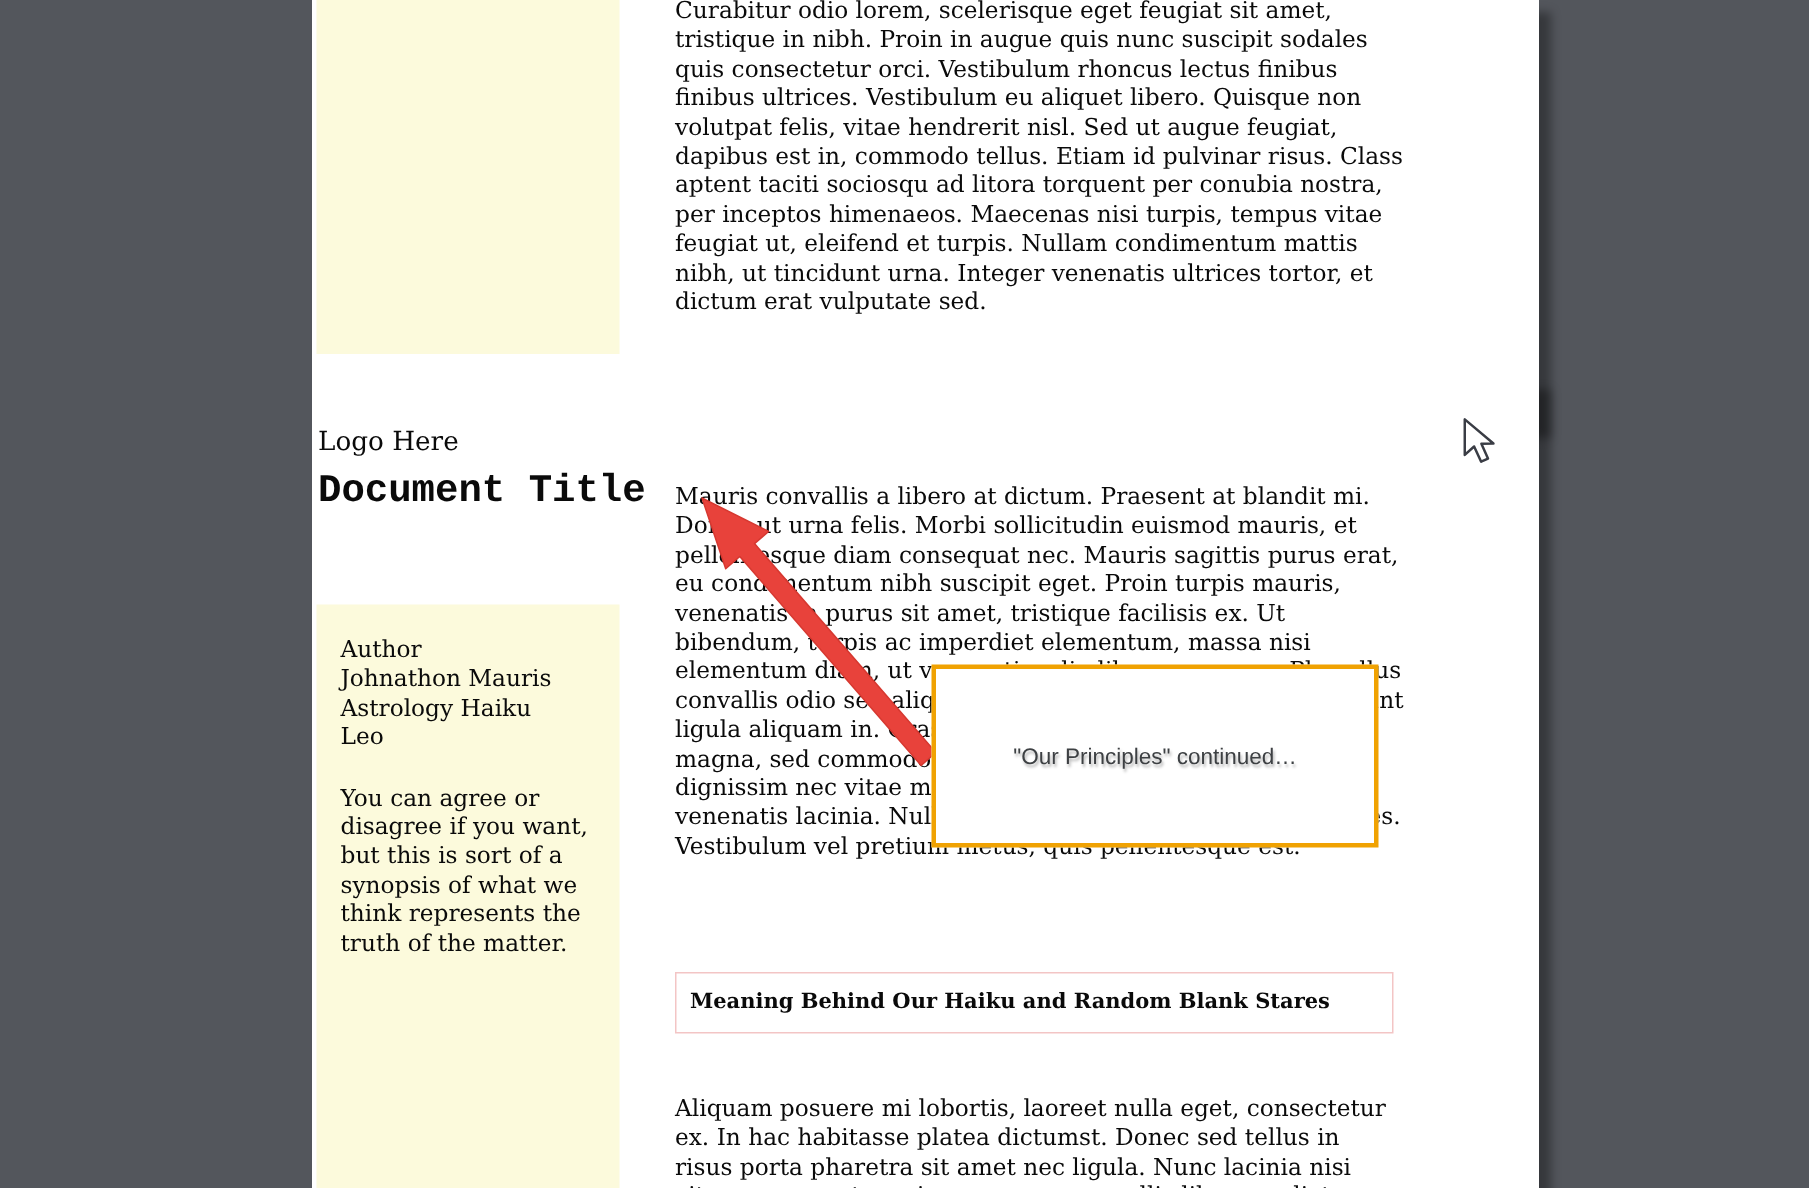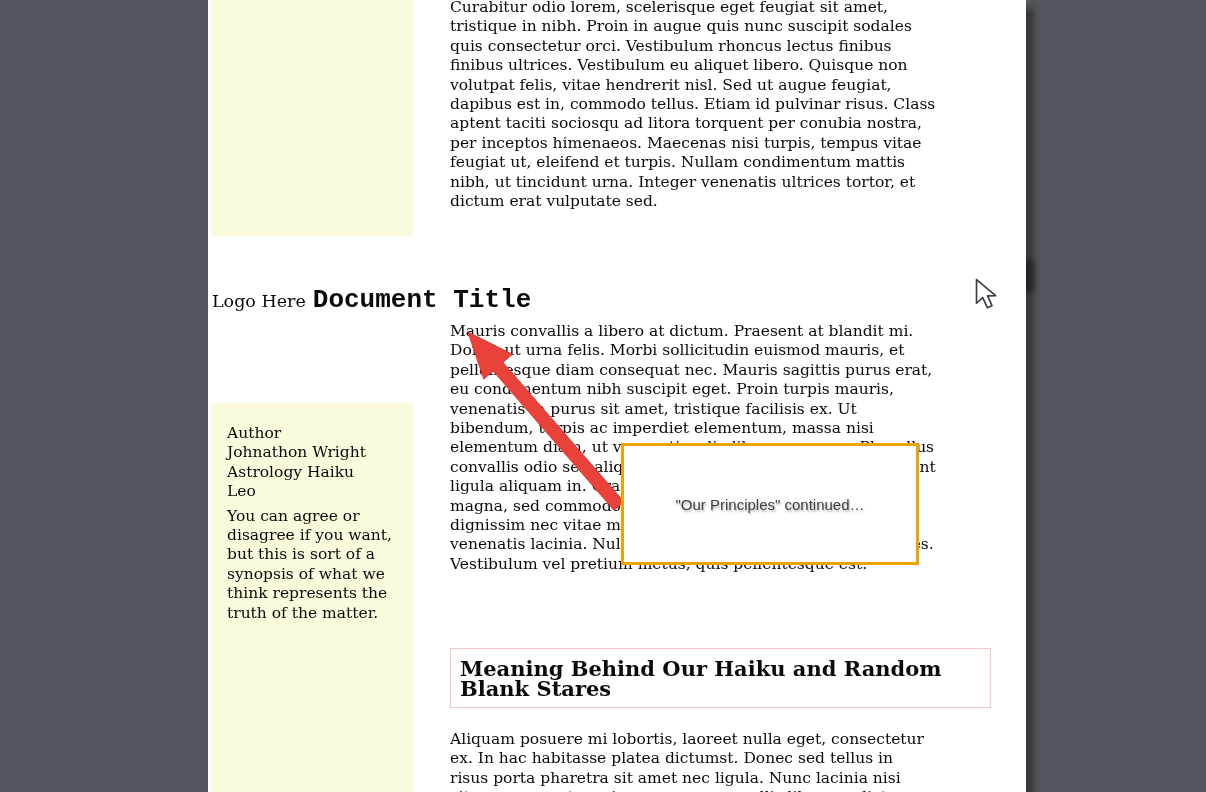--- a/index.html
+++ b/index.html
@@ -10,32 +10,32 @@
   .page{
     position:absolute;left:208px;width:818px;background:#ffffff;
     box-shadow:8px 8px 6px rgba(0,0,0,0.35);
   }
   .page1{top:0;height:284px;text-decoration:underline;}
   .page2{top:251px;height:640px;}
   .sidebar{position:absolute;left:3px;width:202px;background:#fcfadc;}
   .page1 .sidebar{top:0;height:236px;}
   .page2 .sidebar{top:152px;height:488px;}
   .sidebar-text{padding:21px 18px 0 16px;font-size:15.5px;line-height:19.4px;}
-  .synopsis{margin-top:5px;}
+  .synopsis{margin-top:21px;}
   .body-col{position:absolute;left:242px;width:486px;font-size:15.5px;line-height:19.4px;}
   .page1 .body-col{top:-2px;}
   .para1{top:71px;}
   .para2{top:479px;}
-  .title-row{position:absolute;left:4px;top:34px;display:flex;align-items:baseline;gap:7px;white-space:nowrap;}
+  .title-row{position:absolute;left:4px;top:34px;display:flex;align-items:baseline;gap:7px;white-space:nowrap;flex-direction:column;}
   .logo{font-size:17.5px;}
   .doc-title{font-size:26px;font-weight:bold;font-family:Liberation Mono, monospace;}
   .section-heading{
-    position:absolute;left:242px;top:397px;width:541px;box-sizing:border-box;
+    position:absolute;left:242px;top:397px;width:479px;box-sizing:border-box;
     border:1px solid #f3c5c5;padding:10px 12px 9px 9px;
-    font-weight:bold;font-size:21px;line-height:19.5px;
+    font-weight:bold;font-size:14px;line-height:19.5px;
   }
   .callout{
     position:absolute;left:413px;top:192px;width:298px;height:122px;box-sizing:border-box;
     border:3px solid #f0a202;background:#ffffff;
     display:flex;align-items:center;justify-content:center;text-align:center;
     font-family:"Liberation Sans", sans-serif;font-size:15px;color:#3d4043;
     text-shadow:1px 2px 2px rgba(0,0,0,0.3);
   }
   .arrow-layer{position:absolute;left:0;top:0;pointer-events:none;}
   .cursor{position:absolute;left:975px;top:278px;pointer-events:none;}
@@ -53,21 +53,21 @@
   <div class="page page2">
 
     <div class="title-row">
       <span class="logo">Logo Here</span>
       <span class="doc-title">Document Title</span>
     </div>
 
     <div class="sidebar">
       <div class="sidebar-text">
         <div>Author</div>
-        <div>Johnathon Wright</div>
+        <div>Johnathon Mauris</div>
         <div>Astrology Haiku</div>
         <div>Leo</div>
         <div class="synopsis">You can agree or disagree if you want, but this is sort of a synopsis of what we think represents the truth of the matter.</div>
       </div>
     </div>
 
     <div class="body-col para1">Mauris convallis a libero at dictum. Praesent at blandit mi. Donec ut urna felis. Morbi sollicitudin euismod mauris, et pellentesque diam consequat nec. Mauris sagittis purus erat, eu condimentum nibh suscipit eget. Proin turpis mauris, venenatis in purus sit amet, tristique facilisis ex. Ut bibendum, turpis ac imperdiet elementum, massa nisi elementum diam, ut venenatis odio libero a magna. Phasellus convallis odio sed aliquam molestie eu. Curabitur at tincidunt ligula aliquam in. Cras pulvinar dignissim, nisl mi laoreet magna, sed commodo risus. Vestibulum posuere ligula eget dignissim nec vitae metus. Nunc sed tincidunt quam, eget venenatis lacinia. Nullam egestas fringilla lorem nec ultrices. Vestibulum vel pretium metus, quis pellentesque est.</div>
 
     <svg class="arrow-layer" width="818" height="640" viewBox="0 0 818 640">
       <polygon points="260,81 304.4,103.3 295,111.4 415.9,250.7 406.1,259.3 285.2,120 275.8,128.1" fill="#e8423b" stroke="#d63830" stroke-width="1" stroke-linejoin="round"></polygon>

